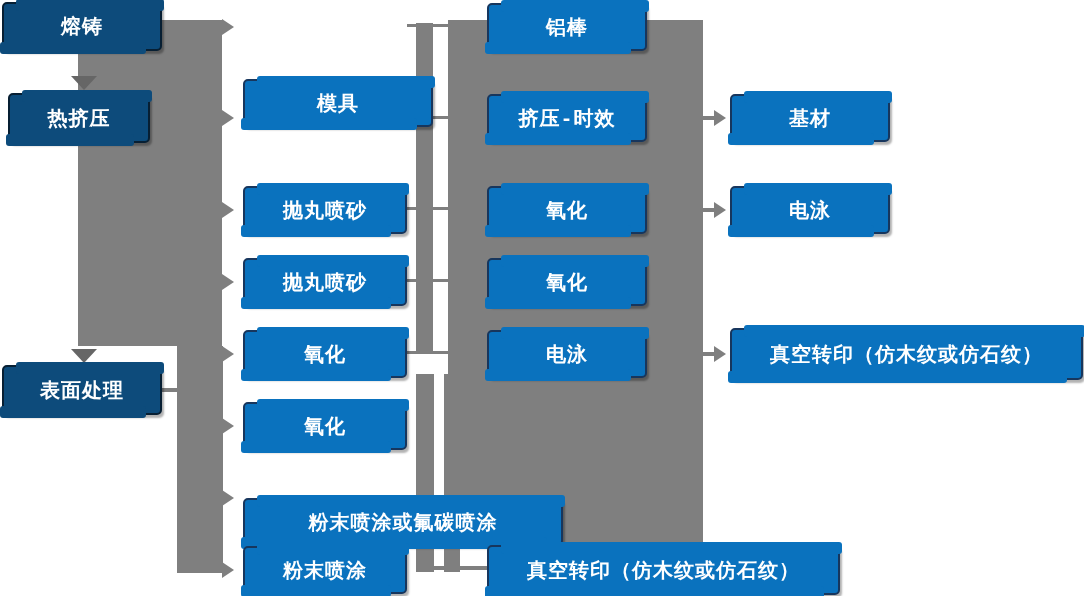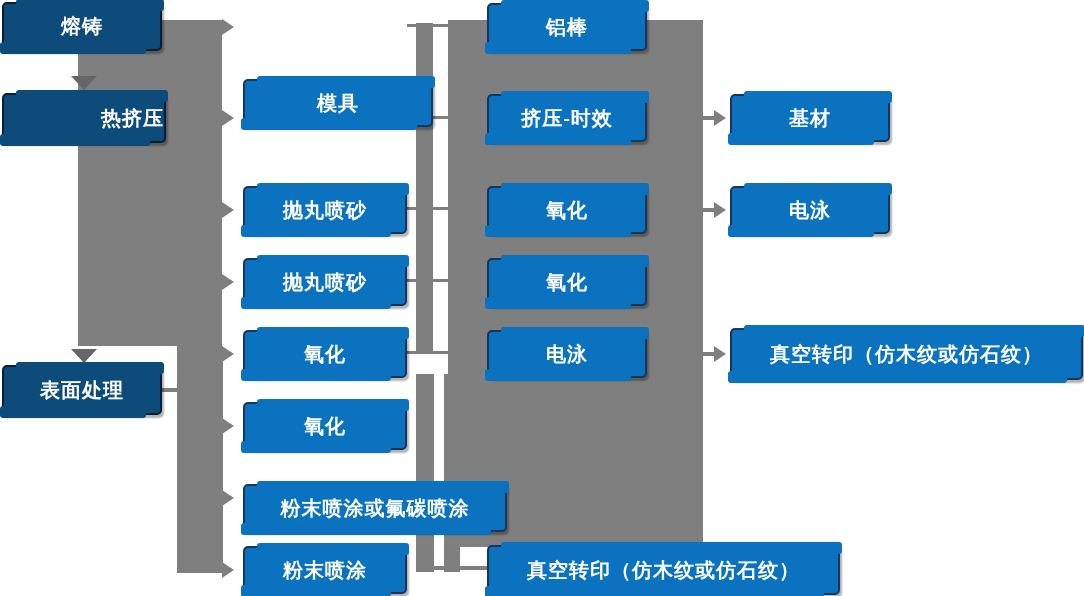--- a/index.html
+++ b/index.html
@@ -1,21 +1,21 @@
 <!DOCTYPE html>
 <html><head>
 <meta charset="utf-8">
 <style>
   html,body { margin:0; padding:0; background:#fff; }
   .stage {
     position:relative;
     width:1084px; height:596px;
     background:#fff;
     overflow:hidden;
-    font-family:Liberation Serif, serif;
+    font-family:Liberation Mono, monospace;
   }
   
   .rect { position:absolute; background:var(--gray); z-index:0; }
   .arrow-right {
     position:absolute; width:0; height:0; z-index:1;
     border-top:8px solid transparent;
     border-bottom:8px solid transparent;
     border-left:12px solid var(--gray);
   }
   .arrow-down {
@@ -76,42 +76,42 @@
     <div class="arrow-right" style="left: 222px; top: 490px;"></div>
     <div class="arrow-right" style="left: 222px; top: 562px;"></div>
     <div class="arrow-right" style="left: 714px; top: 110px;"></div>
     <div class="arrow-right" style="left: 714px; top: 202px;"></div>
     <div class="arrow-right" style="left: 714px; top: 346px;"></div>
     <div class="arrow-down" style="left: 71px; top: 76px;"></div>
     <div class="arrow-down" style="left: 71px; top: 349px;"></div>
     <div class="node node--dark" style="left: 2px; top: 2px; width: 160px; height: 49px;">
       <span class="node-label">熔铸</span>
     </div>
-    <div class="node node--dark" style="left: 2px; top: 93px; width: 164px; height: 50px; justify-content: flex-end;">
+    <div class="node node--dark" style="left: 8px; top: 93px; width: 142px; height: 50px;">
       <span class="node-label">热挤压</span>
     </div>
     <div class="node node--dark" style="left: 2px; top: 365px; width: 160px; height: 50px; align-items: center;">
       <span class="node-label">表面处理</span>
     </div>
     <div class="node node--blue" style="left: 243px; top: 79px; width: 190px; height: 48px;">
       <span class="node-label">模具</span>
     </div>
     <div class="node node--blue" style="left: 243px; top: 186px; width: 164px; height: 48px;">
       <span class="node-label">抛丸喷砂</span>
     </div>
     <div class="node node--blue" style="left: 243px; top: 258px; width: 164px; height: 48px;">
       <span class="node-label">抛丸喷砂</span>
     </div>
     <div class="node node--blue" style="left: 243px; top: 330px; width: 164px; height: 48px;">
       <span class="node-label">氧化</span>
     </div>
     <div class="node node--blue" style="left: 243px; top: 402px; width: 164px; height: 48px;">
       <span class="node-label">氧化</span>
     </div>
-    <div class="node node--blue" style="left: 243px; top: 484px; width: 264px; height: 48px; align-items: center;">
+    <div class="node node--blue" style="left: 243px; top: 498px; width: 320px; height: 48px; align-items: center;">
       <span class="node-label">粉末喷涂或氟碳喷涂</span>
     </div>
     <div class="node node--blue" style="left: 487px; top: 3px; width: 160px; height: 48px;">
       <span class="node-label">铝棒</span>
     </div>
     <div class="node node--blue" style="left: 243px; top: 546px; width: 164px; height: 48px;">
       <span class="node-label">粉末喷涂</span>
     </div>
     <div class="node node--blue" style="left: 487px; top: 94px; width: 160px; height: 48px;">
       <span class="node-label">挤压-时效</span>

